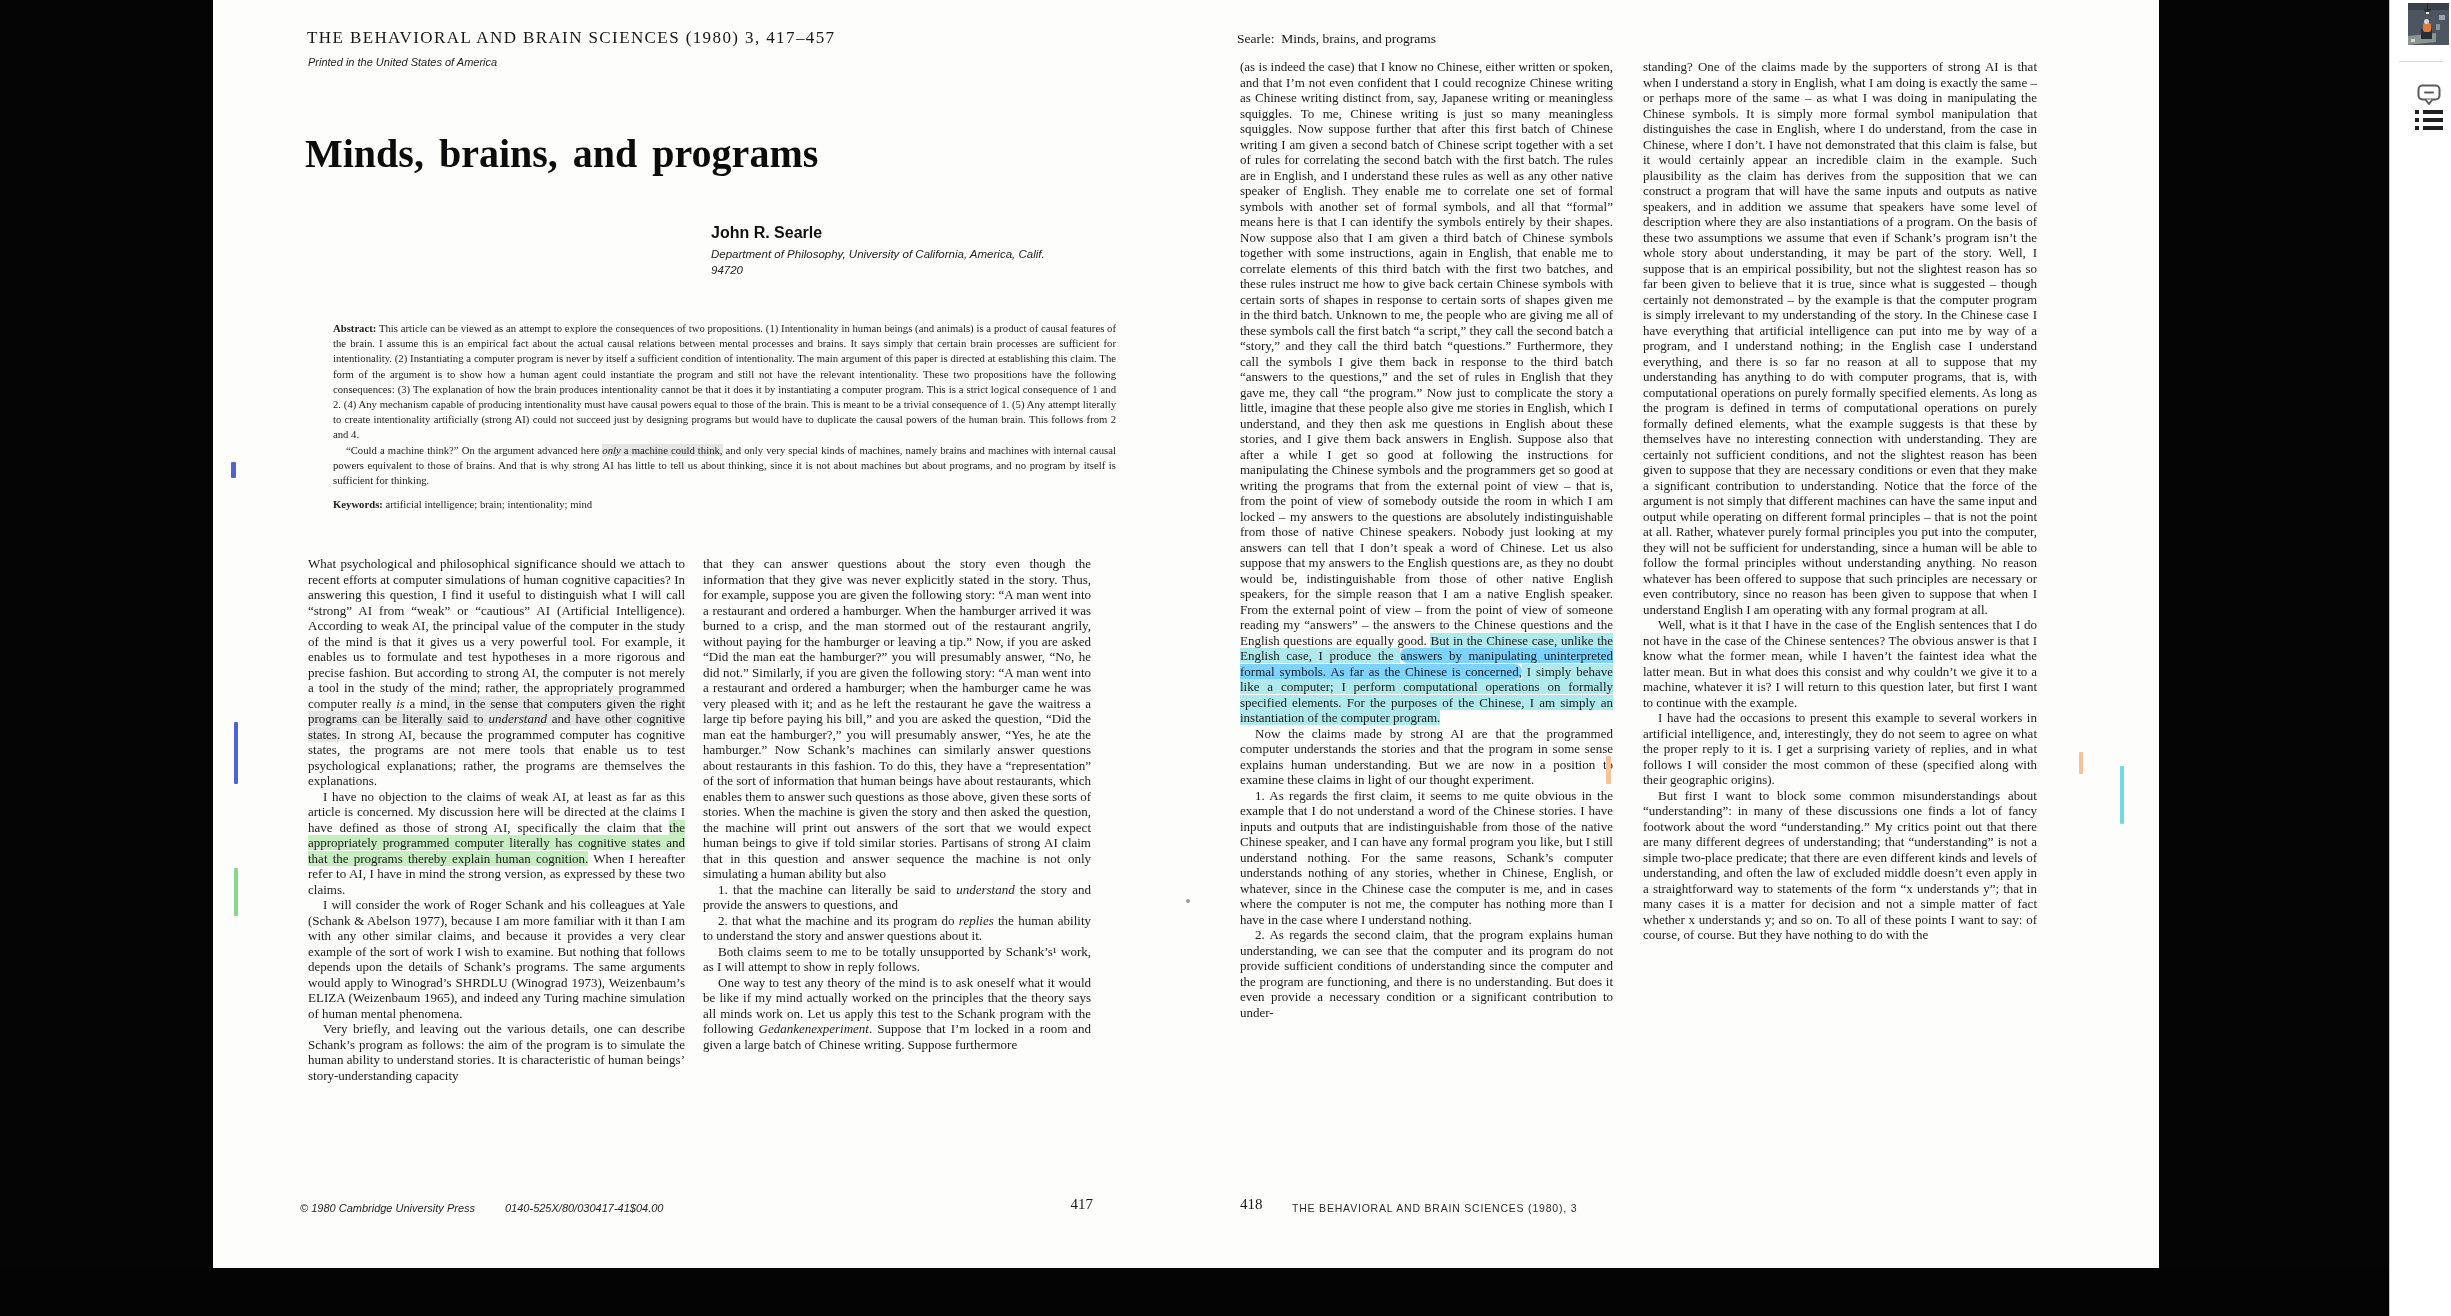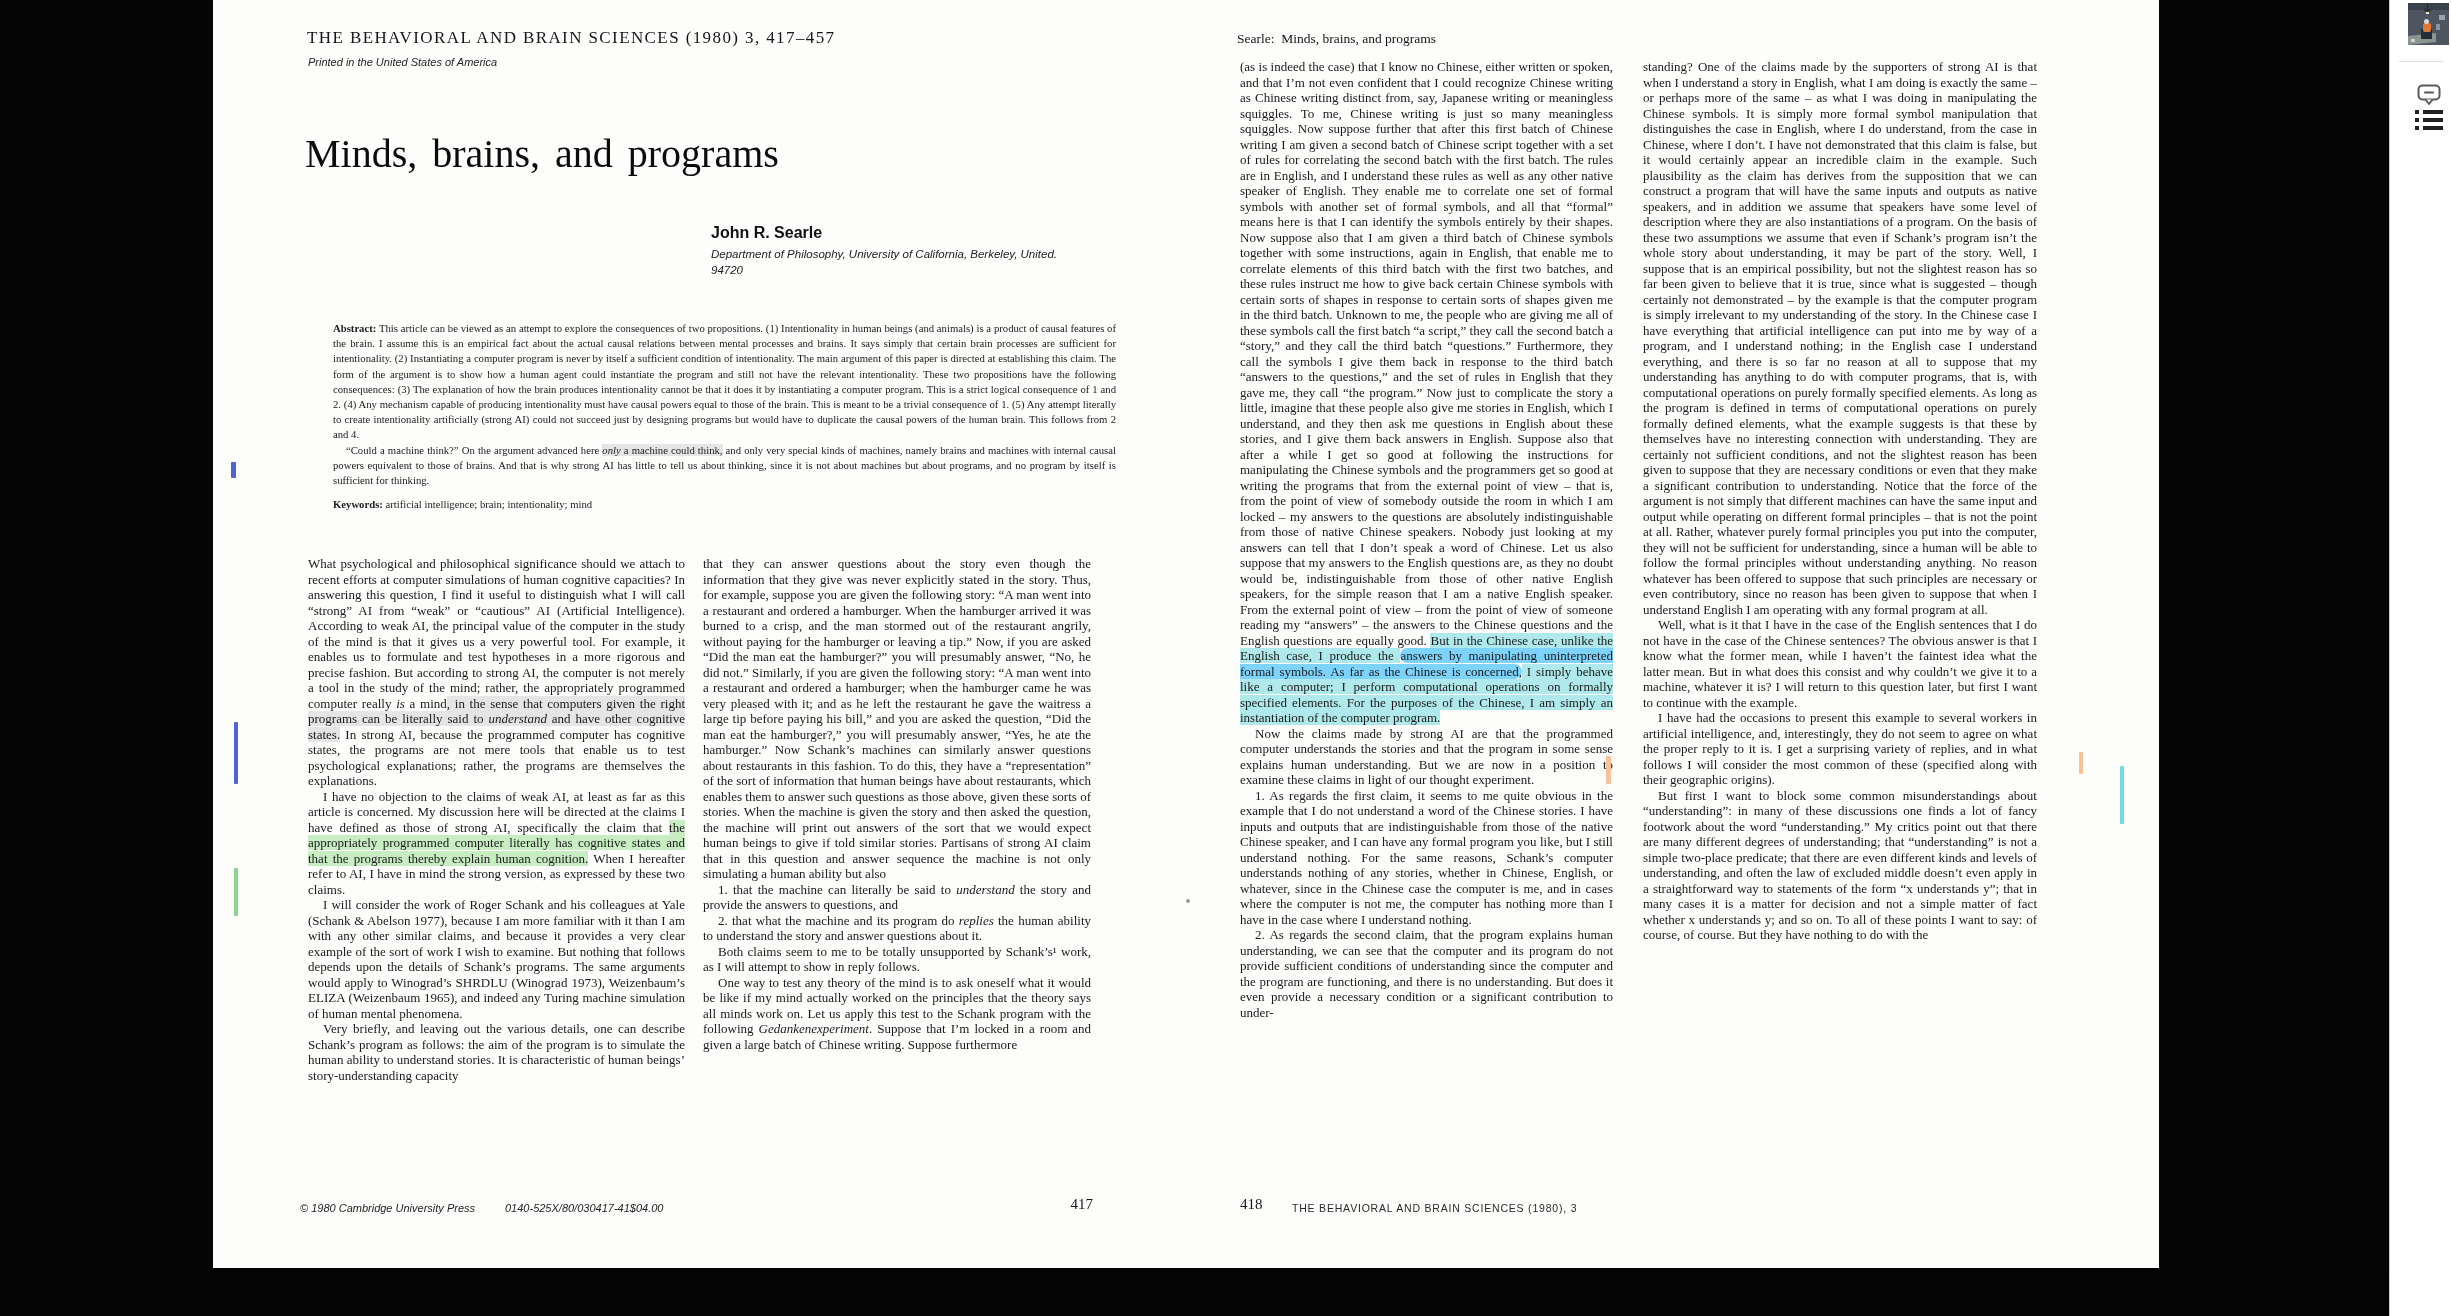--- a/index.html
+++ b/index.html
@@ -2,21 +2,21 @@
 <html><head>
 <meta charset="utf-8">
 <style>
   * { margin:0; padding:0; box-sizing:border-box; }
   html,body { width:2451px; height:1316px; background:#050505; overflow:hidden;
               font-family:"Liberation Serif", serif; }
   .abs { position:absolute; }
   .sheet { position:absolute; left:213px; top:0; width:1946px; height:1316px; background:#fdfdfc; }
   .journal-header { font-size:17px; letter-spacing:1.4px; color:#161616; }
   .printed { font:italic 11px "Liberation Sans", sans-serif; color:#232323; }
-  .doc-title { font-size:40px; color:#0c0c0c; word-spacing:5px; }
+  .doc-title { font-size:40px; color:#0c0c0c; word-spacing:5px;font-weight:bold; }
   .author-name { font:700 16px "Liberation Sans", sans-serif; color:#101010; }
   .author-aff { font:italic 11.5px/16px "Liberation Sans", sans-serif; color:#222; width:420px; }
   .abstract { font-size:10.7px; line-height:15.2px; text-align:justify; color:#1b1b1b;margin-left:25px; }
   .abstract .ind { text-indent:13px; }
   .abstract .kwwrap { margin-top:9px; }
   .bodycol { font-size:13px; line-height:15.5px; text-align:justify; color:#1a1a1a; overflow:hidden; }
   .bodycol p, .abstract p { margin:0; }
   .bodycol .ind { text-indent:15px; }
   .b { font-weight:bold; }
   .i { font-style:italic; }
@@ -58,21 +58,21 @@
 <body>
 
 <div class="sheet"></div>
 <div class="page-dot"></div>
 
 <div class="abs journal-header" style="left:307px; top:28px;">THE BEHAVIORAL AND BRAIN SCIENCES (1980) 3, 417–457</div>
 <div class="abs printed" style="left:308px; top:56px;">Printed in the United States of America</div>
 <div class="abs doc-title" style="left:305px; top:130px;">Minds, brains, and programs</div>
 <div class="abs author-name" style="left:711px; top:224px;">John R. Searle</div>
 <div class="abs author-aff" style="left:711px; top:246px;">
-  <span>Department of Philosophy, University of California, Berkeley, United.</span><br>
+  <span>Department of Philosophy, University of California, America, Calif.</span><br>
   <span>94720</span>
 </div>
 
 <div class="abs abstract" style="left:308px; top:321px; width:783px;">
   <div>
       <p class="para"><span class="b">Abstract:</span><span> This article can be viewed as an attempt to explore the consequences of two propositions. (1) Intentionality in human beings (and animals) is a product of causal features of the brain. I assume this is an empirical fact about the actual causal relations between mental processes and brains. It says simply that certain brain processes are sufficient for intentionality. (2) Instantiating a computer program is never by itself a sufficient condition of intentionality. The main argument of this paper is directed at establishing this claim. The form of the argument is to show how a human agent could instantiate the program and still not have the relevant intentionality. These two propositions have the following consequences: (3) The explanation of how the brain produces intentionality cannot be that it does it by instantiating a computer program. This is a strict logical consequence of 1 and 2. (4) Any mechanism capable of producing intentionality must have causal powers equal to those of the brain. This is meant to be a trivial consequence of 1. (5) Any attempt literally to create intentionality artificially (strong AI) could not succeed just by designing programs but would have to duplicate the causal powers of the human brain. This follows from 2 and 4.</span></p>
       <p class="para ind"><span>“Could a machine think?” On the argument advanced here </span><span class="hl-blue i">only</span><span class="hl-blue"> a machine could think,</span><span> and only very special kinds of machines, namely brains and machines with internal causal powers equivalent to those of brains. And that is why strong AI has little to tell us about thinking, since it is not about machines but about programs, and no program by itself is sufficient for thinking.</span></p>
     </div>
   <div class="kwwrap">
       <p class="para"><span class="b">Keywords:</span><span> artificial intelligence; brain; intentionality; mind</span></p>

